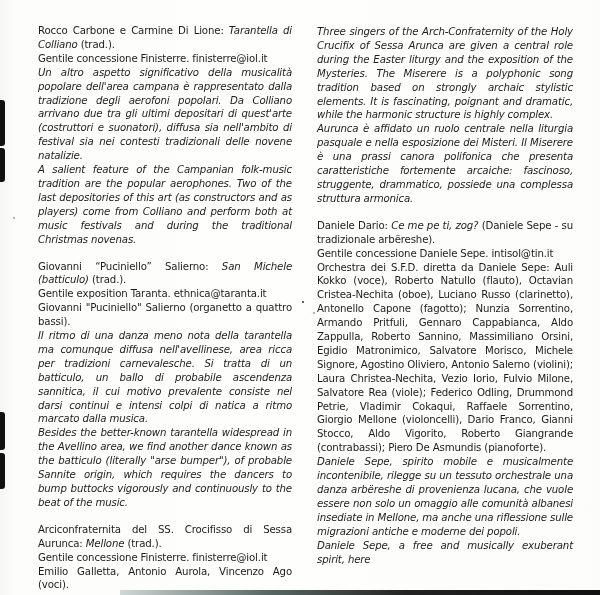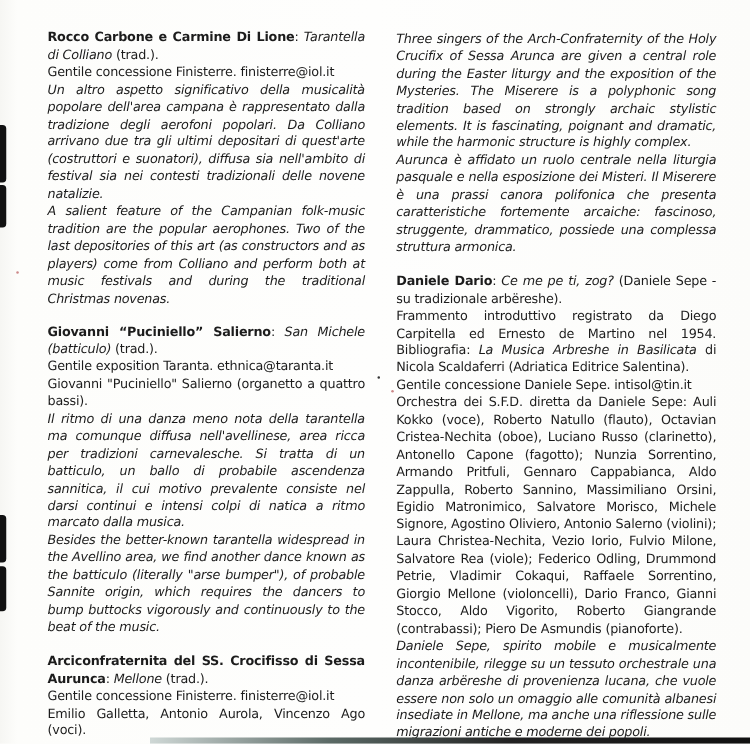--- a/index.html
+++ b/index.html
@@ -20,21 +20,21 @@
     width: 254px;
     font-size: 10.2px;
     line-height: 13.9px;
     text-align: justify;
     letter-spacing: -0.15px;
   }
   .col.left { left: 38px; }
   .col.right { left: 317px; top: 25px; width: 256px; }
   .col p { margin: 0; }
   .col .it { font-style: italic; }
-  .col .b { font-weight: bold; }
+  .col .b { font-weight: normal; }
   .block { margin-bottom: 13px; }
   .edge-mark {
     position: absolute; left: 0; width: 5px; background: #111; border-radius: 0 3px 3px 0;
   }
   .bottom-rule {
     position: absolute; left: 120px; right: 0; top: 590px; height: 5px;
     background: linear-gradient(90deg, #cfd8d6 0%, #5b6a66 30%, #222 60%, #111 100%);
   }
   .speck { position: absolute; width: 2px; height: 2px; border-radius: 1px; background: #c88; }
 </style>
@@ -86,21 +86,20 @@
 
     <div class="block">
       <p class="it">Three singers of the Arch-Confraternity of the Holy Crucifix of Sessa Arunca are given a central role during the Easter liturgy and the exposition of the Mysteries. The Miserere is a polyphonic song tradition based on strongly archaic stylistic elements. It is fascinating, poignant and dramatic, while the harmonic structure is highly complex.</p>
       <p class="it">Aurunca è affidato un ruolo centrale nella liturgia pasquale e nella esposizione dei Misteri. Il Miserere è una prassi canora polifonica che presenta caratteristiche fortemente arcaiche: fascinoso, struggente, drammatico, possiede una complessa struttura armonica.</p>
     </div>
 
     <div>
       <p>
         <span class="b">Daniele Dario</span>: <span class="it">Ce me pe ti, zog?</span> <span>(Daniele Sepe - su tradizionale arbëreshe).</span>
       </p>
-      <p><span>Frammento introduttivo registrato da Diego Carpitella ed Ernesto de Martino nel 1954. Bibliografia: </span><span class="it">La Musica Arbreshe in Basilicata</span><span> di Nicola Scaldaferri (Adriatica Editrice Salentina).</span></p>
       <p>Gentile concessione Daniele Sepe. intisol@tin.it</p>
       <p>Orchestra dei S.F.D. diretta da Daniele Sepe: Auli Kokko (voce), Roberto Natullo (flauto), Octavian Cristea-Nechita (oboe), Luciano Russo (clarinetto), Antonello Capone (fagotto); Nunzia Sorrentino, Armando Pritfuli, Gennaro Cappabianca, Aldo Zappulla, Roberto Sannino, Massimiliano Orsini, Egidio Matronimico, Salvatore Morisco, Michele Signore, Agostino Oliviero, Antonio Salerno (violini); Laura Christea-Nechita, Vezio Iorio, Fulvio Milone, Salvatore Rea (viole); Federico Odling, Drummond Petrie, Vladimir Cokaqui, Raffaele Sorrentino, Giorgio Mellone (violoncelli), Dario Franco, Gianni Stocco, Aldo Vigorito, Roberto Giangrande (contrabassi); Piero De Asmundis (pianoforte).</p>
       <p class="it">Daniele Sepe, spirito mobile e musicalmente incontenibile, rilegge su un tessuto orchestrale una danza arbëreshe di provenienza lucana, che vuole essere non solo un omaggio alle comunità albanesi insediate in Mellone, ma anche una riflessione sulle migrazioni antiche e moderne dei popoli.</p>
       <p class="it">Daniele Sepe, a free and musically exuberant spirit, here</p>
     </div>
   </div>
 
   <div class="bottom-rule"></div>
 </div>
 

